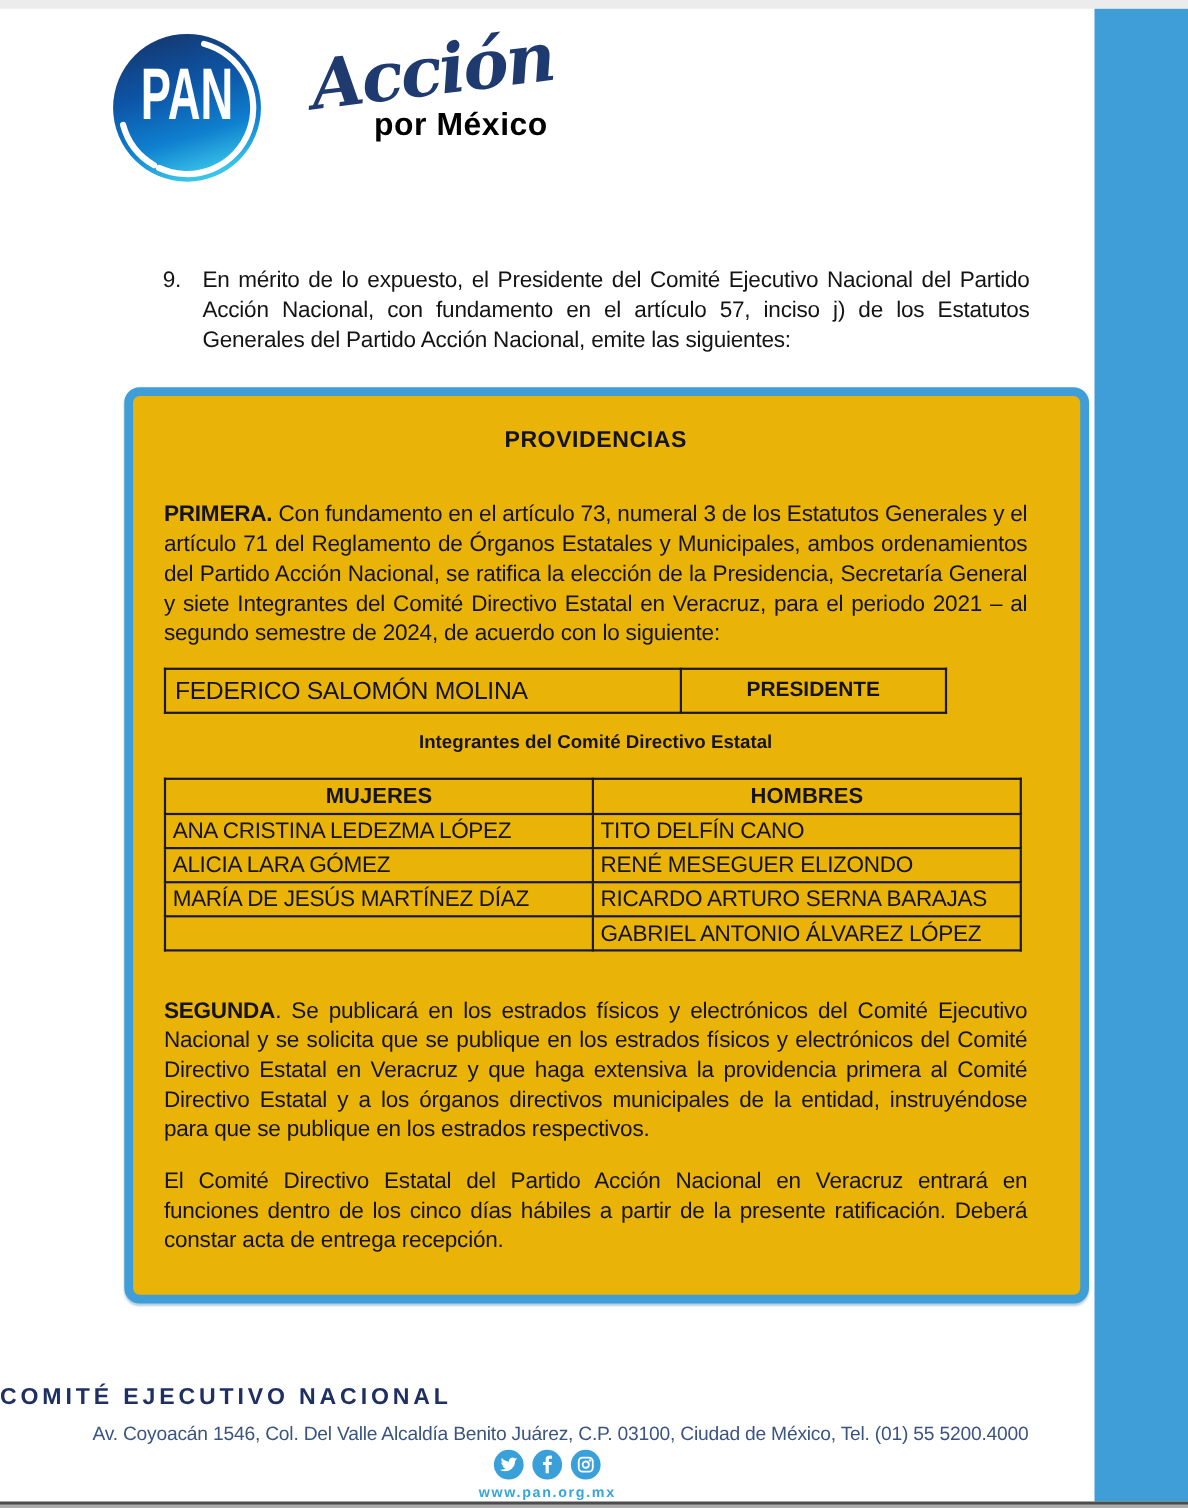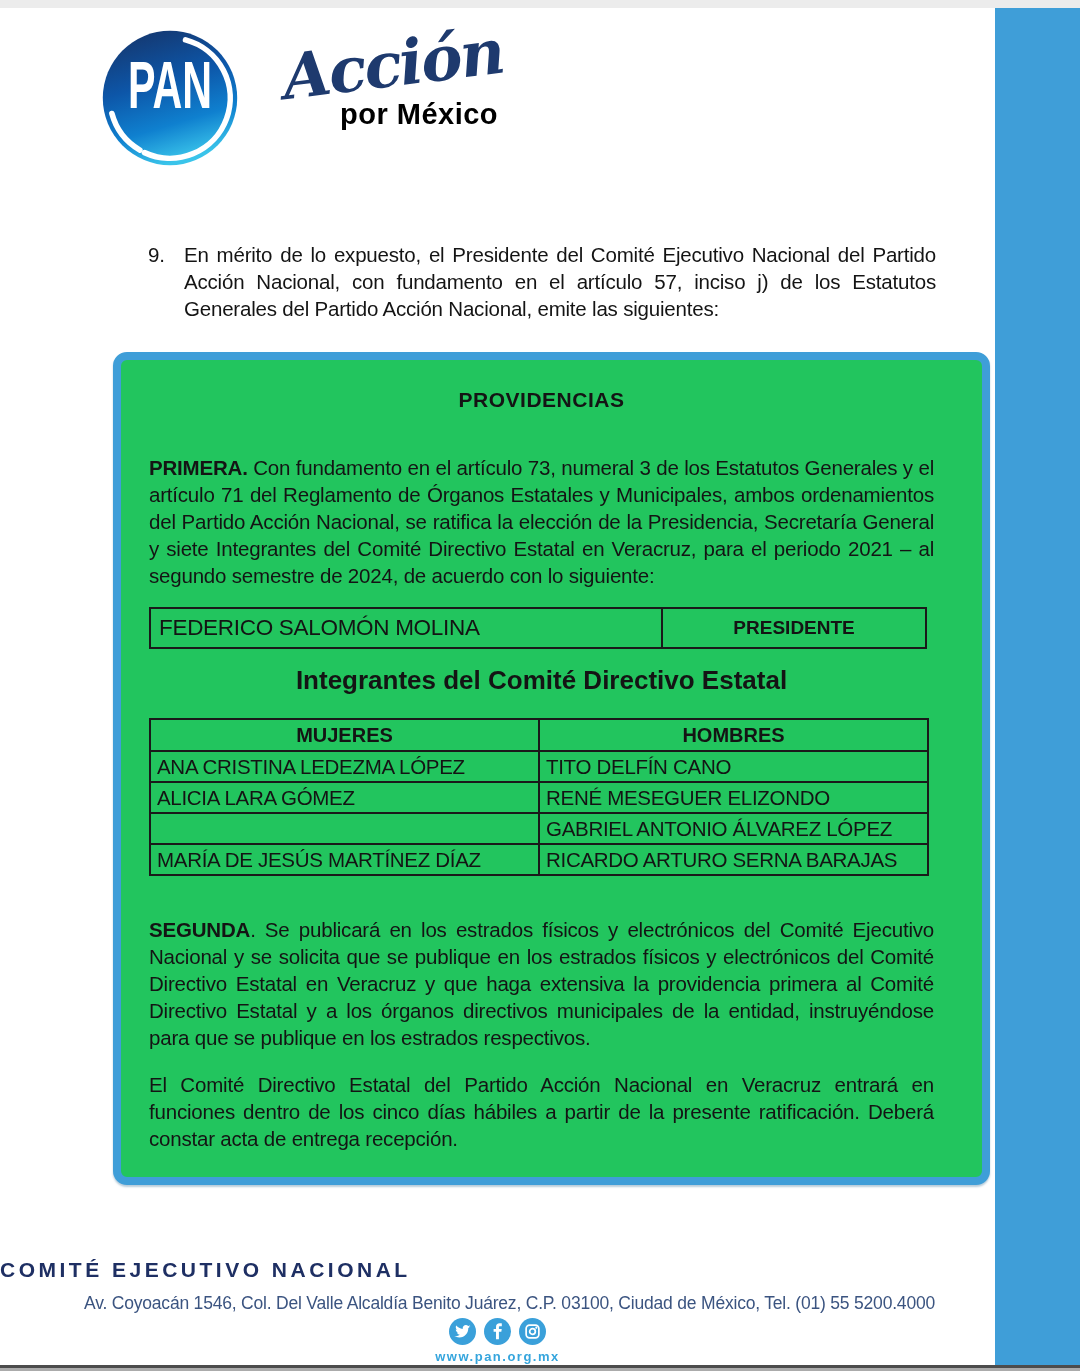--- a/index.html
+++ b/index.html
@@ -29,36 +29,36 @@
 
   
   .intro{left:148px;top:241px;width:788px;display:flex;gap:14px;
     font-size:20.5px;line-height:27px;letter-spacing:-0.2px;}
   .intro-num{width:22px;flex:0 0 auto;}
   .intro-text{flex:1;text-align:justify;}
 
   
   .prov-box{
     left:113px;top:352px;width:877px;height:833px;box-sizing:border-box;
-    background:#22c55e;border:8px solid #3f9ed8;border-radius:14px;
+    background:#eab308;border:8px solid #3f9ed8;border-radius:14px;
     padding:28px 48px 0 28px;box-shadow:0 2px 2px rgba(50,110,150,.35);
   }
   .box-title{text-align:center;font-weight:bold;font-size:21px;letter-spacing:0.5px;}
   .para{font-size:20.5px;line-height:27px;text-align:justify;letter-spacing:-0.2px;}
   .p-primera{margin-top:42px;}
   .p-segunda{margin-top:40px;}
   .p-closing{margin-top:20px;}
   .lead{font-weight:bold;}
 
   table{border-collapse:collapse;}
   table td,table th{border:2px solid #1a1a1a;}
-  .t1{margin-top:18px;width:778px;}
+  .t1{margin-top:18px;width:712px;}
   .t1 .t1-name{width:66%;font-size:22.5px;padding:3px 8px;height:32px;letter-spacing:-0.3px;}
   .t1 .t1-role{width:34%;font-size:19px;font-weight:bold;text-align:center;padding:3px 4px;}
-  .tbl-caption{text-align:center;font-weight:bold;font-size:26px;margin-top:16px;}
+  .tbl-caption{text-align:center;font-weight:bold;font-size:17px;margin-top:16px;}
   .t2{margin-top:22px;width:780px;border-radius:18px;}
   .t2 th{font-size:20px;font-weight:bold;height:28px;padding:1px 4px;}
   .t2 td{font-size:20.5px;height:27px;padding:1px 6px;letter-spacing:-0.3px;}
   .t2 td.c0,.t2 th.c0{width:50%;}
 
   
   .footer-title{left:0;top:1258px;width:995px;text-align:left;color:#1e2f63;
     font-weight:bold;font-size:21px;letter-spacing:3.5px;}
   .footer-address{left:0;top:1293px;width:995px;text-align:center;color:#3b5480;
     font-size:17.5px;letter-spacing:-0.2px;padding-left:12px;}
@@ -131,26 +131,26 @@
     <tbody>
       <tr>
         <td class="c0">ANA CRISTINA LEDEZMA LÓPEZ</td>
         <td class="c1">TITO DELFÍN CANO</td>
       </tr>
       <tr>
         <td class="c0">ALICIA LARA GÓMEZ</td>
         <td class="c1">RENÉ MESEGUER ELIZONDO</td>
       </tr>
       <tr>
+        <td class="c0">MARÍA DE JESÚS MARTÍNEZ DÍAZ</td>
+        <td class="c1">RICARDO ARTURO SERNA BARAJAS</td>
+      </tr>
+      <tr>
         <td class="c0"></td>
         <td class="c1">GABRIEL ANTONIO ÁLVAREZ LÓPEZ</td>
-      </tr>
-      <tr>
-        <td class="c0">MARÍA DE JESÚS MARTÍNEZ DÍAZ</td>
-        <td class="c1">RICARDO ARTURO SERNA BARAJAS</td>
       </tr>
     </tbody>
   </table>
 
   <div class="para p-segunda">
     <span class="lead">SEGUNDA</span><span>. Se publicará en los estrados físicos y electrónicos del Comité Ejecutivo Nacional y se solicita que se publique en los estrados físicos y electrónicos del Comité Directivo Estatal en Veracruz y que haga extensiva la providencia primera al Comité Directivo Estatal y a los órganos directivos municipales de la entidad, instruyéndose para que se publique en los estrados respectivos.</span>
   </div>
 
   <div class="para p-closing">El Comité Directivo Estatal del Partido Acción Nacional en Veracruz entrará en funciones dentro de los cinco días hábiles a partir de la presente ratificación. Deberá constar acta de entrega recepción.</div>
 </div>

